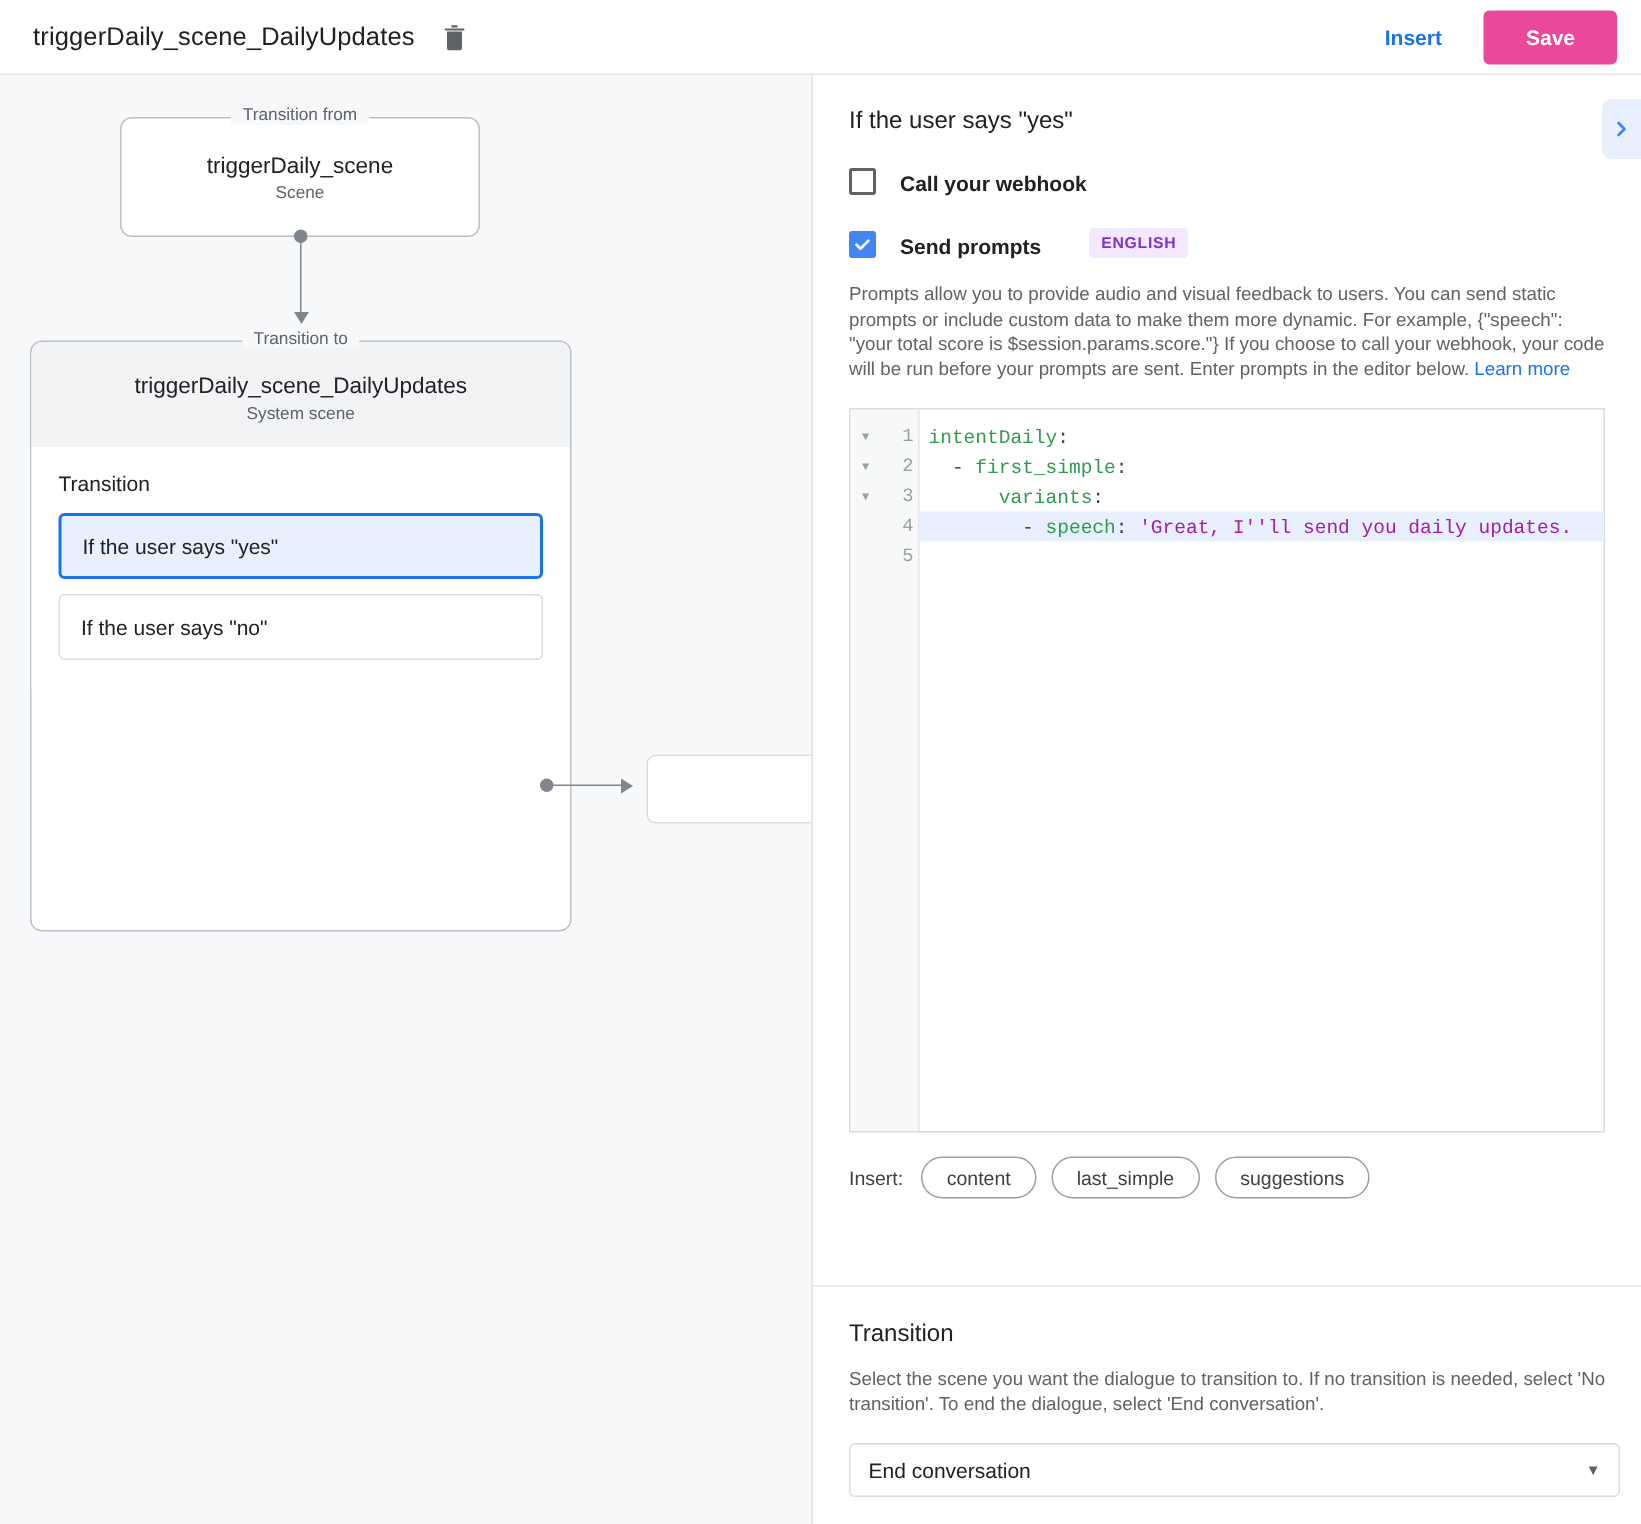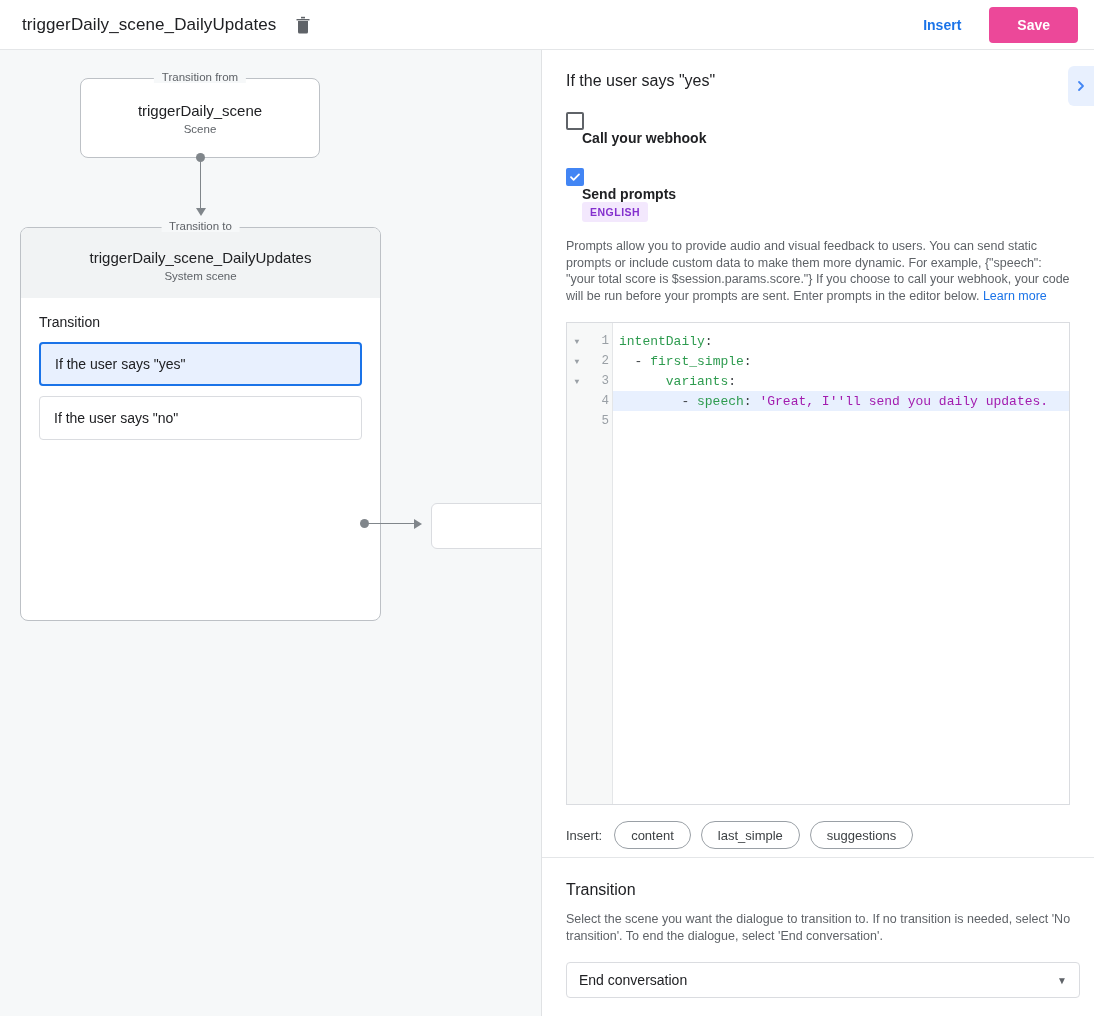--- a/index.html
+++ b/index.html
@@ -161,31 +161,31 @@
 
   .collapse-tab {
     position: absolute; top: 16px; right: 0;
     width: 26px; height: 40px;
     background: #e8f0fe;
     border-radius: 6px 0 0 6px;
     display: flex; align-items: center; justify-content: center;
     cursor: pointer;
   }
 
-  .check-row { display: flex; align-items: flex-start; margin-bottom: 22px; flex-direction: column; }
+  .check-row { display: flex; align-items: flex-end; margin-bottom: 22px; }
   .checkbox {
     width: 18px; height: 18px; border-radius: 2px;
     border: 2px solid #5f6368; background: #fff;
     display: flex; align-items: center; justify-content: center;
     cursor: pointer; flex: none;
   }
   .checkbox.checked { background: #4285f4; border-color: #4285f4; }
   .check-label { margin-left: 16px; font-size: 14px; font-weight: bold; color: #202124; }
   .badge {
-    margin-left: 16px;
+    margin-left: 32px;
     background: #f3e8fd; color: #8430ce;
     font-size: 10.5px; font-weight: bold; letter-spacing: .5px;
     padding: 4px 8px; border-radius: 3px;
   }
 
   .desc {
     font-size: 12.5px; color: #5f6368; line-height: 16.5px;
     margin: -6px 0 18px 0;
   }
   .link { color: #1a73e8; cursor: pointer; }

